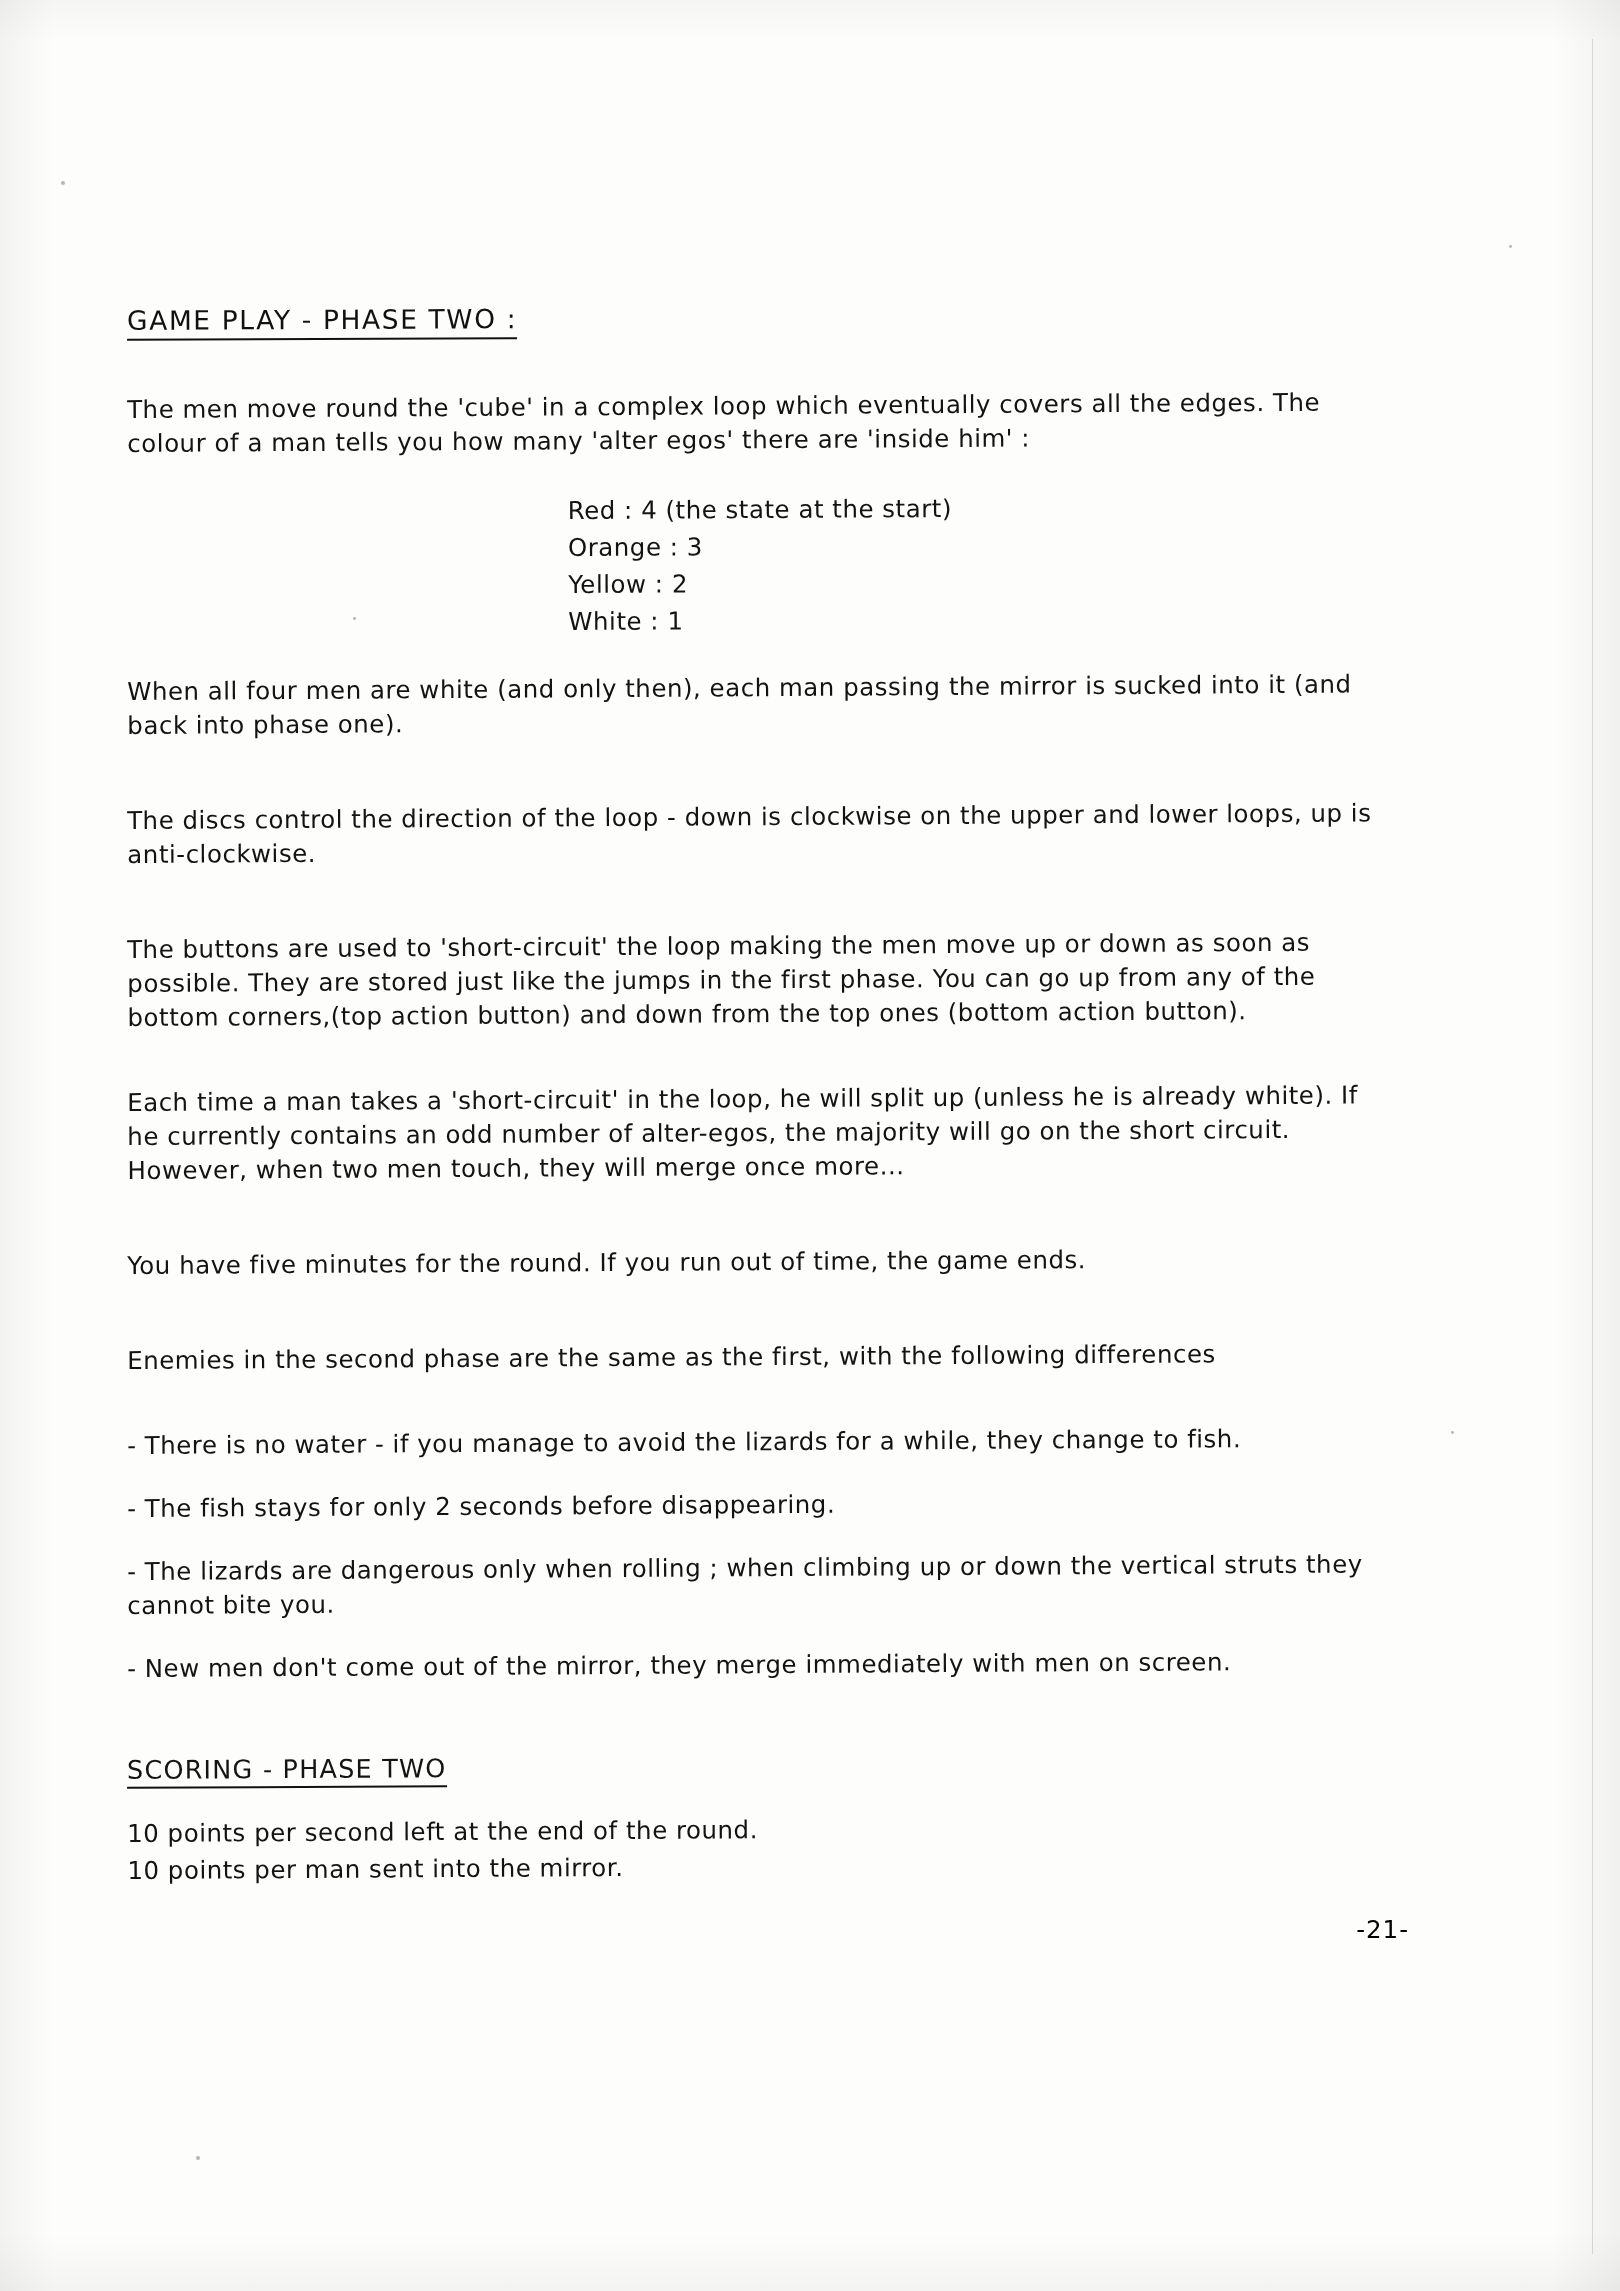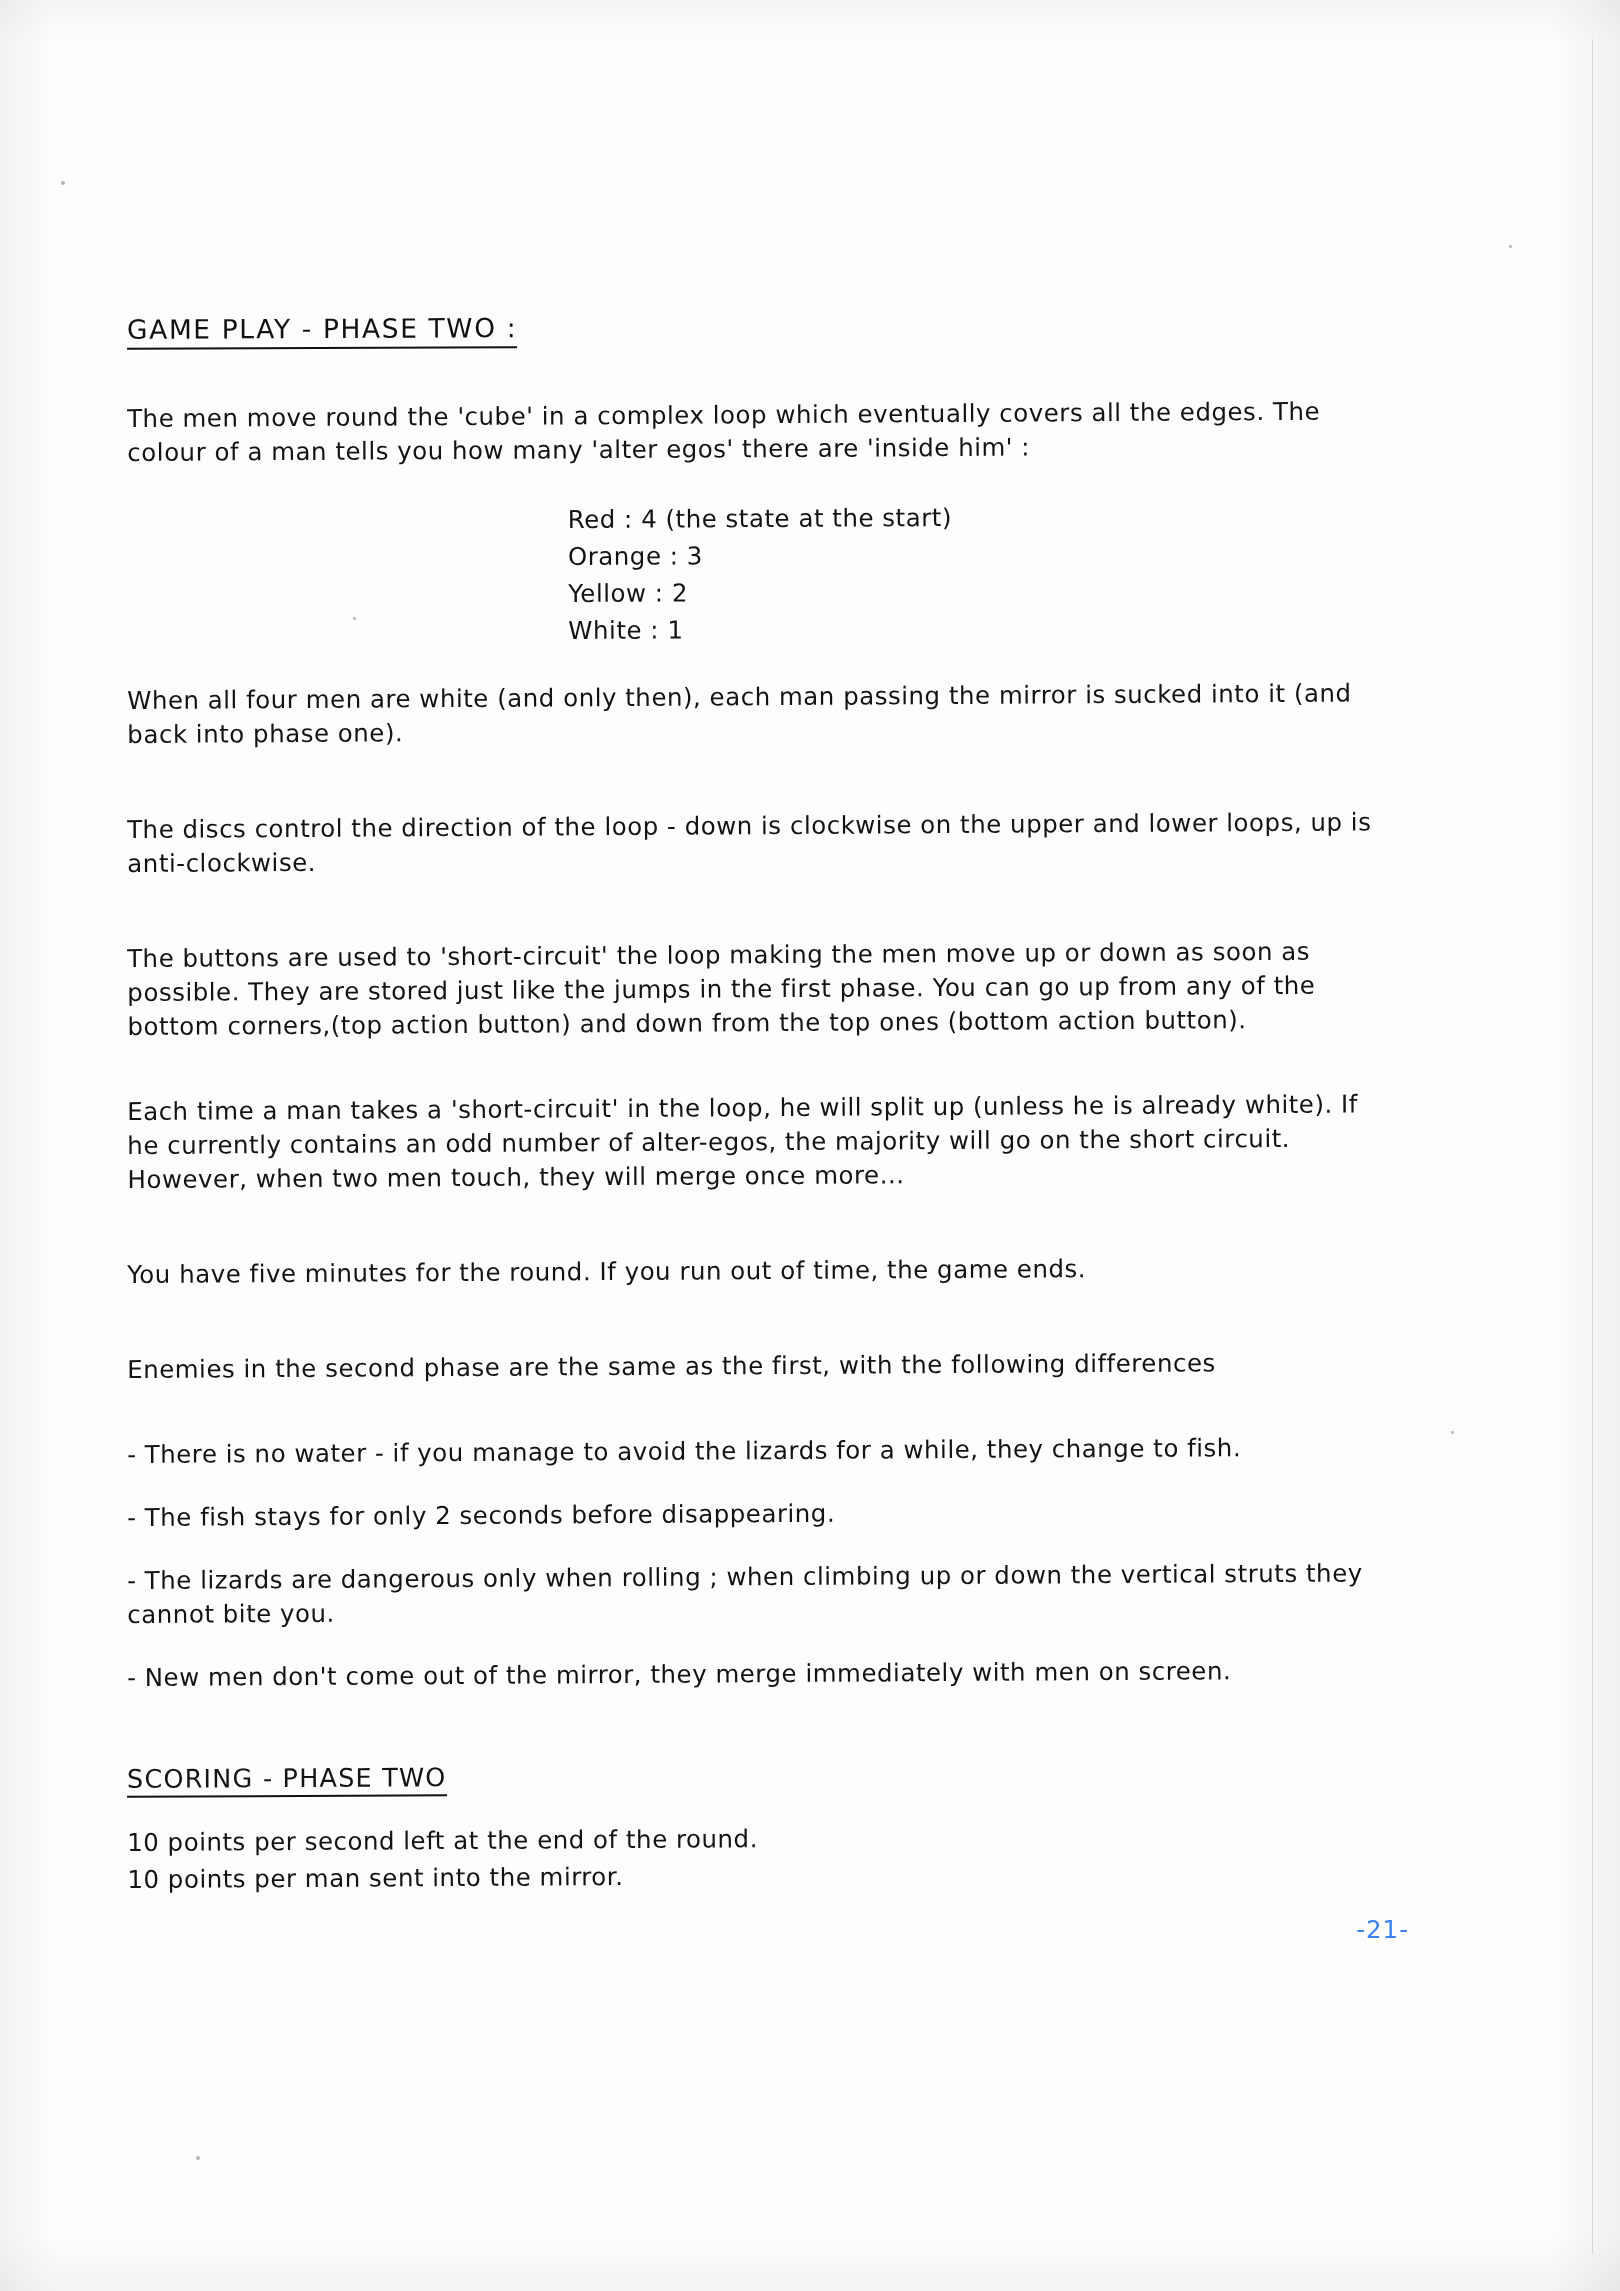--- a/index.html
+++ b/index.html
@@ -36,21 +36,20 @@
     width: 1px;
     height: 2215px;
     background: rgba(0,0,0,0.12);
   }
   .content {
     position: absolute;
     left: 127px;
     top: 304px;
     width: 1264px;
     color: #141414;
-    margin-top: 9px;
   }
   
   .h-title {
     font-size: 26.5px;
     letter-spacing: 1.6px;
     color: #111;
     display: inline-block;
     border-bottom: 2px solid #111;
     padding-bottom: 2.9px;
     margin: 0 0 53px 0;
@@ -96,21 +95,21 @@
   .scoring-lines .line {
     margin: 0 0 3.9px 0;
     line-height: 33px;
   }
   .page-number {
     position: absolute;
     right: 211px;
     bottom: 348px;
     font-size: 24.5px;
     letter-spacing: 1px;
-    color: #3b82f6;
+    color: #000000;
   }
   .speck {
     position: absolute;
     background: rgba(0,0,0,0.28);
     border-radius: 50%;
   }
 </style>
 </head>
 <body>
 

